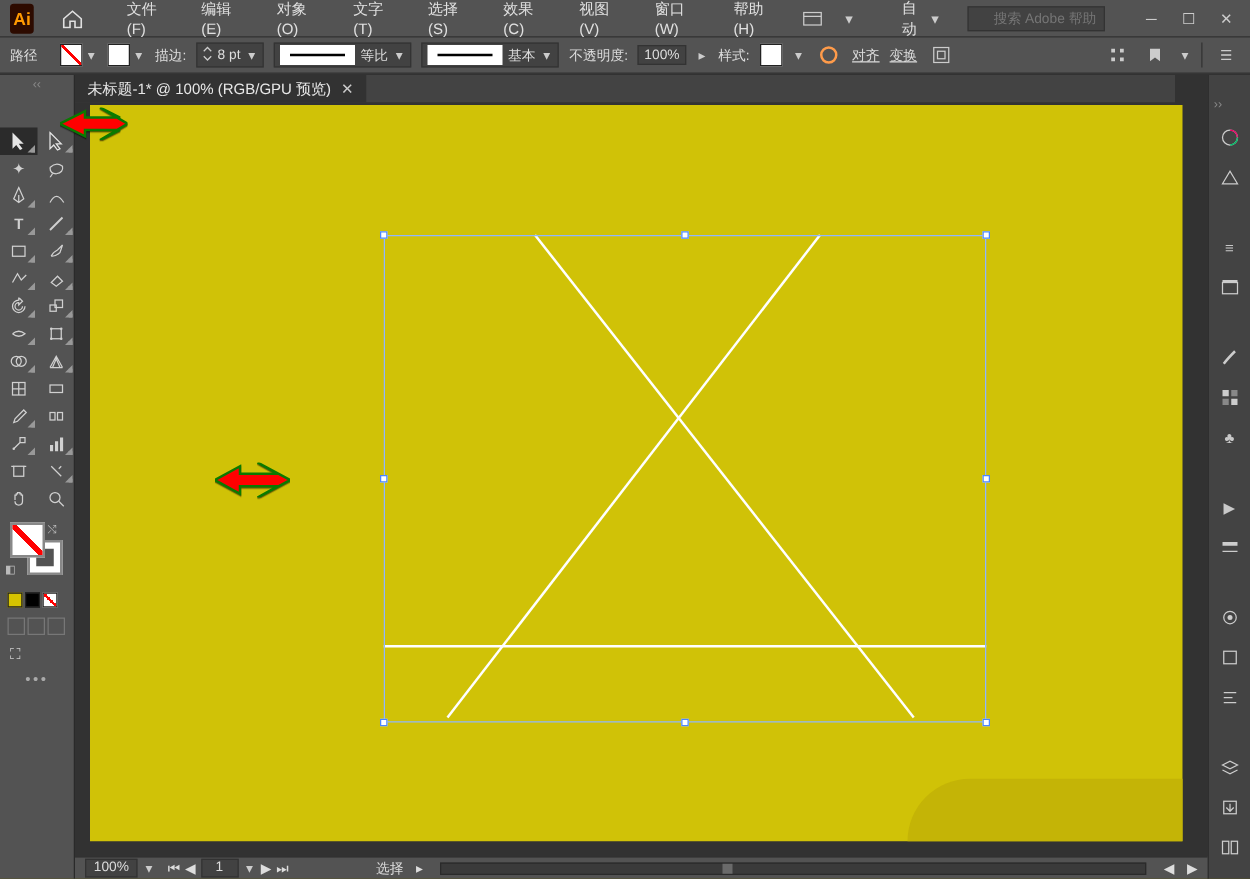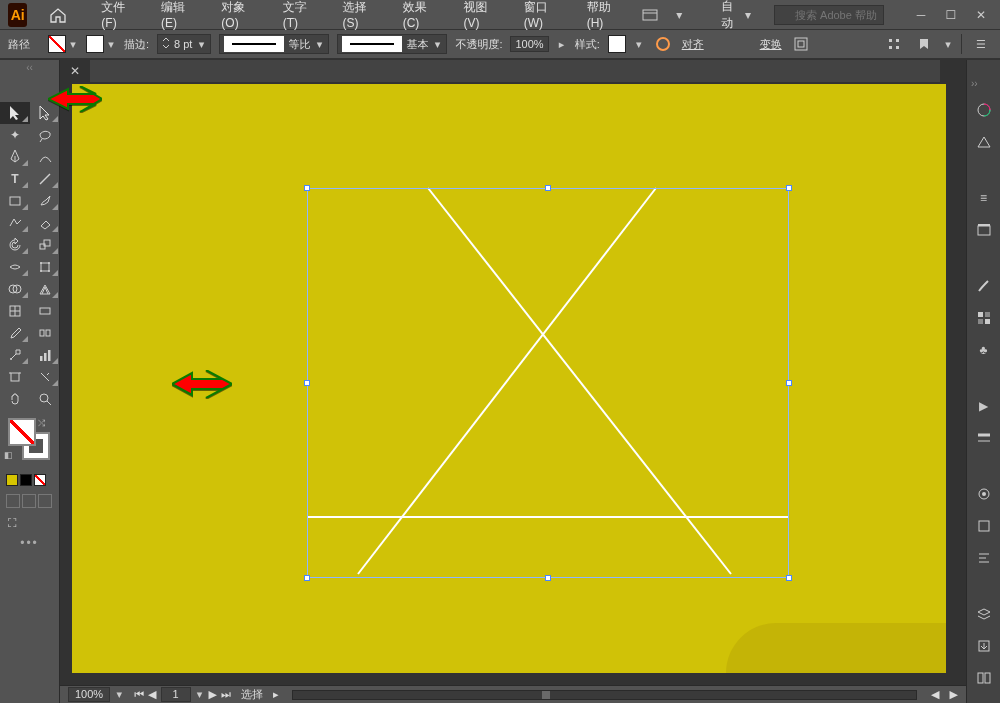--- a/index.html
+++ b/index.html
@@ -323,21 +323,21 @@
   <span class="swatch swatch-white"></span>
   <span class="dd">▾</span>
 
   <span class="icon-btn">
     <svg width="16" height="16">
         <circle cx="8" cy="8" r="6" fill="none" stroke="#ff9b4a" stroke-width="2"></circle>
       </svg>
   </span>
 
   <span style="text-decoration:underline;">对齐</span>
-  <span style="text-decoration:underline;margin-left:48px;">变换</span>
+  <span style="text-decoration:underline;">变换</span>
   <span class="icon-btn">
     <svg width="14" height="14">
         <rect x="1" y="1" width="12" height="12" fill="none" stroke="#ccc"></rect>
         <rect x="4" y="4" width="6" height="6" fill="none" stroke="#ccc"></rect>
       </svg>
   </span>
 
   <div class="spacer" style="flex:1"></div>
 
   <span class="icon-btn">
@@ -354,20 +354,21 @@
   <div class="sep"></div>
   <span class="icon-btn">☰</span>
 </div>
 
 <div class="tabstrip">
   <span class="doubled-chevron">‹‹</span>
 </div>
 
 <div class="doctab-row">
   <div class="doctab">
+    <span>未标题-1* @ 100% (RGB/GPU 预览)</span>
     <span class="close">✕</span>
   </div>
 </div>
 
 <div class="toolbox">
   <div style="text-align:center; font-size:10px; color:#888; height:16px; padding-top:2px;">‹‹</div>
   <div class="tool-grid">
     <div class="tool selected tool-corner">
       <svg width="14" height="16">
           <path d="M2 1 L2 14 L5 11 L8 15 L10 14 L7 10 L11 10 Z" fill="#e5e5e5"></path>
@@ -651,21 +652,21 @@
     <span class="dd">▾</span>
   </div>
   <div class="nav">
     <span>⏮</span>
     <span>◀</span>
     <span class="zoom-box" style="width:30px; text-align:center;">1</span>
     <span class="dd">▾</span>
     <span>▶</span>
     <span>⏭</span>
   </div>
-  <span style="">选择</span>
+  <span style="margin-left:60px;">选择</span>
   <span>▸</span>
   <div class="scroll-h">
       <div class="thumb"></div>
     </div>
   <span>◀</span>
   <span>▶</span>
 </div>
 
 <div class="annot-arrow" style="left:48px; top:86px;">
   <svg width="54" height="26">

